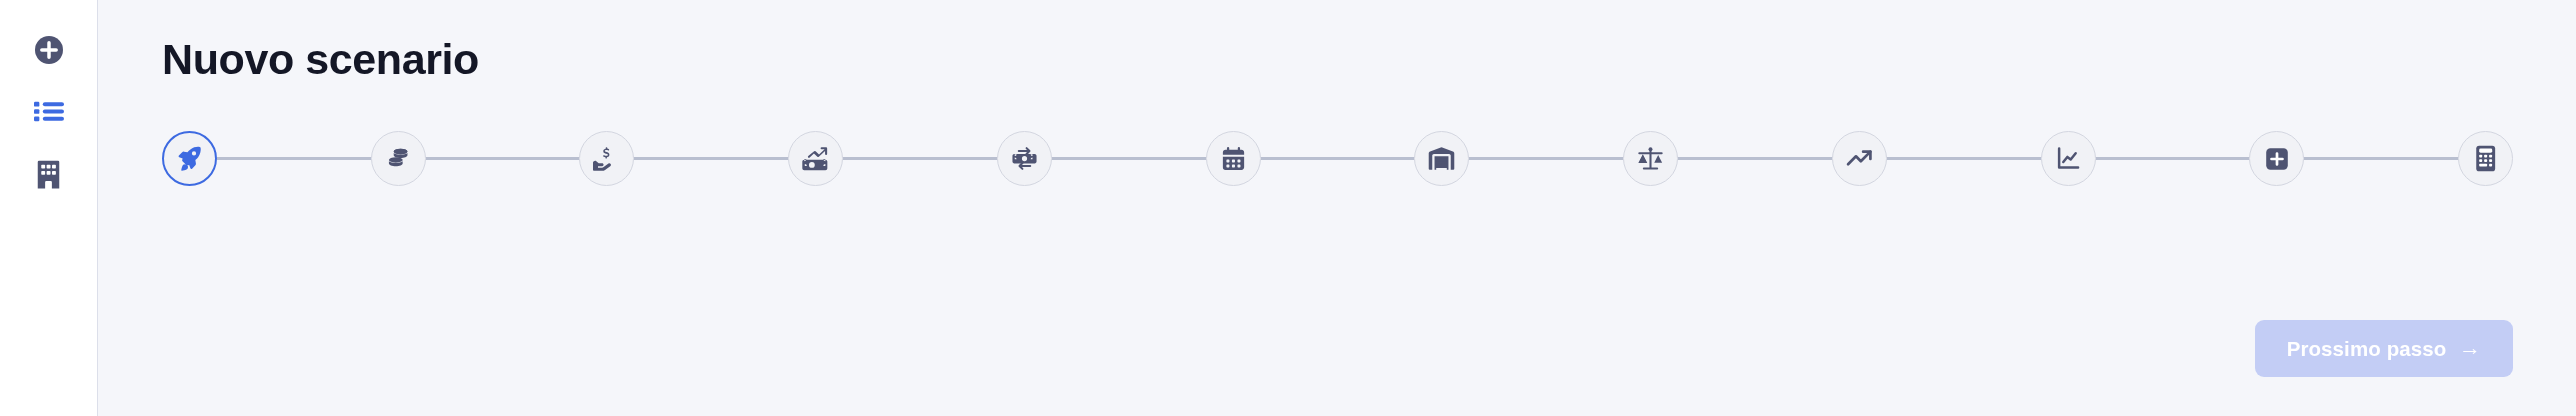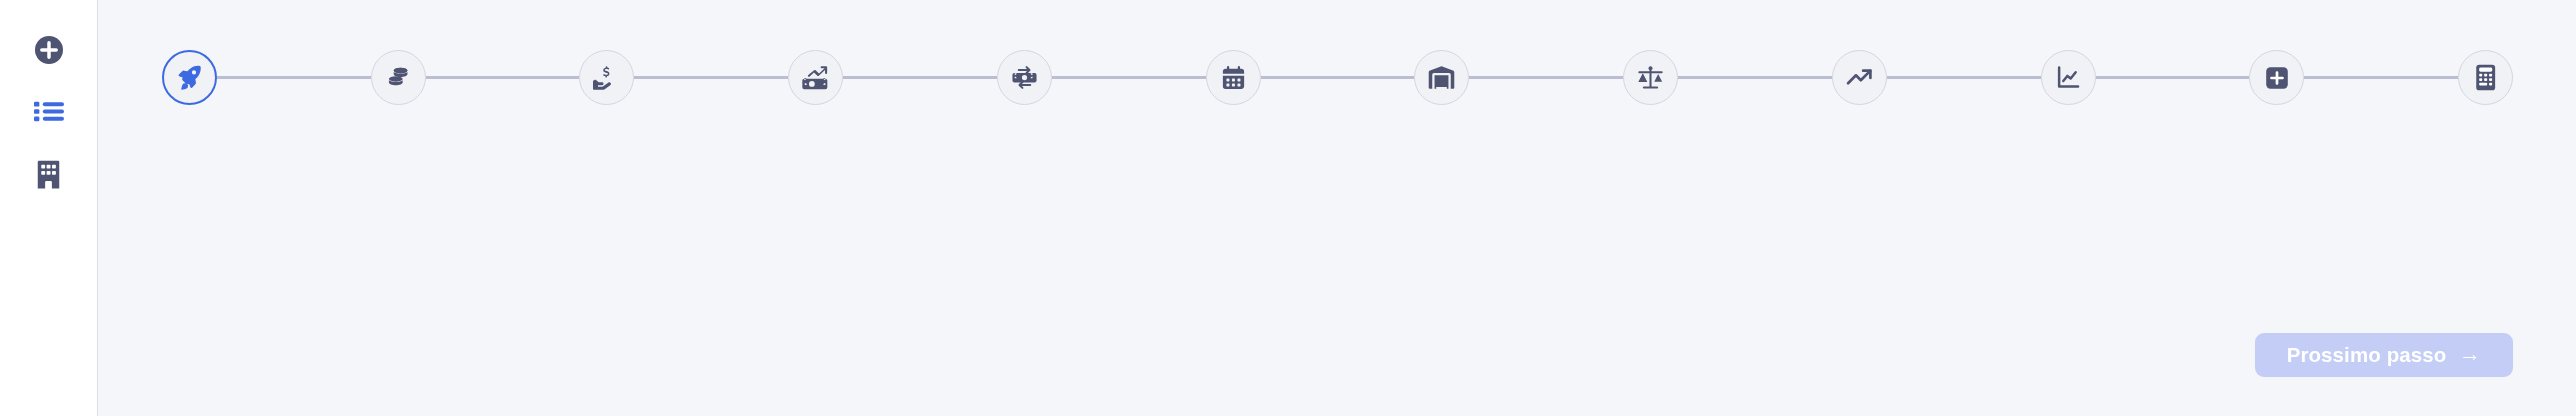--- a/index.html
+++ b/index.html
@@ -101,21 +101,21 @@
     bottom: 39px;
     display: flex;
     justify-content: flex-end;
   }
 
   #next-step-button {
     background: #c3cdf5;
     color: #ffffff;
     border: none;
     border-radius: 9px;
-    height: 44px;
+    height: 57px;
     padding: 0 32px;
     font-size: 20.5px;
     font-weight: 700;
     font-family: "Liberation Sans", sans-serif;
     letter-spacing: 0.1px;
     display: flex;
     align-items: center;
     gap: 12.5px;
     cursor: default;
   }
@@ -165,20 +165,21 @@
         <rect x="8.5" y="9.6" width="3.1" height="2.9" rx="0.6" fill="#ffffff"></rect>
         <rect x="12.8" y="9.6" width="3.1" height="2.9" rx="0.6" fill="#ffffff"></rect>
       </svg>
     </span>
   </div>
 
 </aside>
 
 <main id="main">
 
+  <h1 id="page-title">Nuovo scenario</h1>
 
   <div id="stepper">
 
     <div class="step active">
       <span>
         <svg width="27" height="27" viewBox="0 0 24 24" fill="#3d6ae1">
           <path d="M21.9 2.6c-.1-.4-.4-.7-.8-.8-2.2-.5-5.6.1-8.3 2.1-1 .7-1.9 1.6-2.6 2.5l-3.1-.5c-.6-.1-1.2.1-1.6.5L2.6 9.3c-.5.5-.3 1.3.3 1.5l3 1.1c-.2.6-.3 1.1-.4 1.5-.1.4 0 .8.3 1.1l3.3 3.3c.3.3.7.4 1.1.3.4-.1.9-.2 1.5-.4l1.1 3c.2.6 1 .8 1.5.3l2.9-2.9c.4-.4.6-1 .5-1.6l-.5-3.1c.9-.7 1.8-1.6 2.5-2.6 2-2.7 2.6-6.1 2.2-8.3zM16 9.4a1.9 1.9 0 1 1 0-3.8 1.9 1.9 0 0 1 0 3.8z"></path>
           <path d="M6.3 17.6c-.9.9-1.5 4-1.6 4.6-.1.4.3.8.7.7.6-.1 3.7-.7 4.6-1.6.9-1 .9-2.5 0-3.4-1-1-2.5-1.2-3.7-.3z"></path>
         </svg>
       </span>

